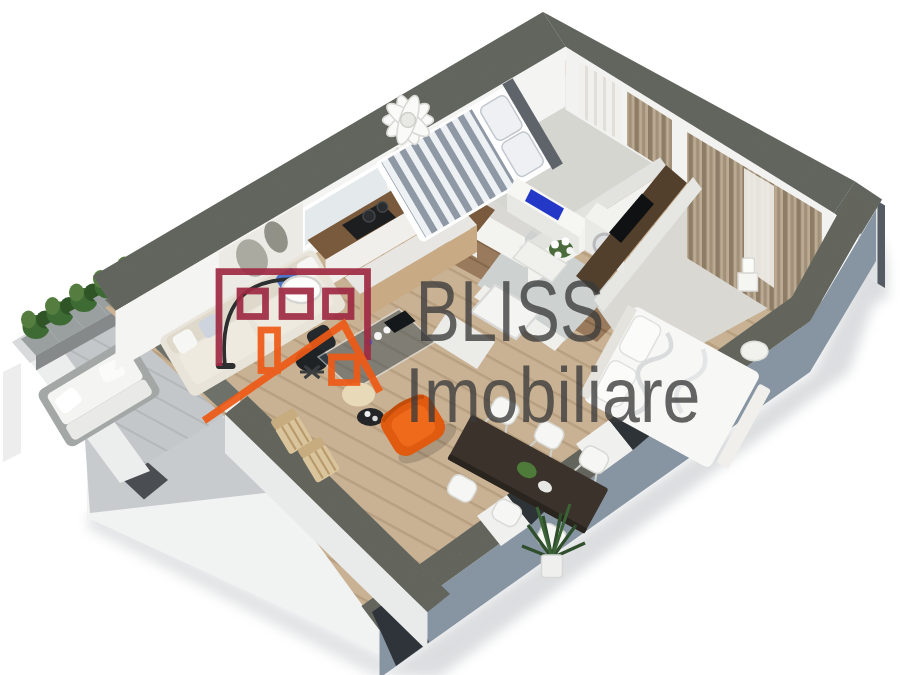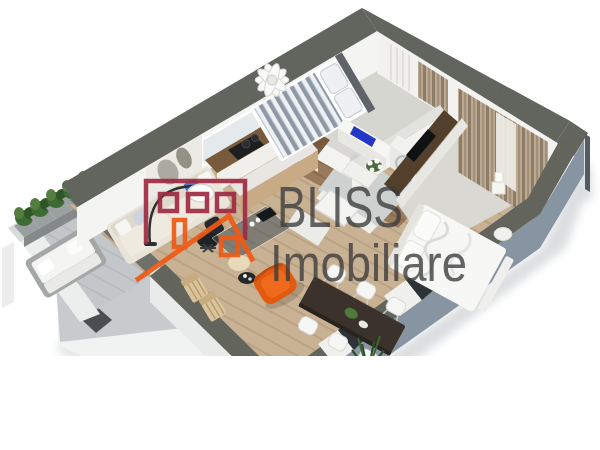--- a/index.html
+++ b/index.html
@@ -1,16 +1,16 @@
 <!DOCTYPE html>
 <html><head>
 <meta charset="utf-8">
 <style>
   html,body{margin:0;padding:0;background:#ffffff;}
-  #stage{position:relative;width:600px;height:356px;background:#eab308;overflow:hidden;
+  #stage{position:relative;width:600px;height:450px;background:#eab308;overflow:hidden;
          font-family:"Liberation Sans", sans-serif;}
   svg{display:block;}
   .wm-text{font-family:"Liberation Sans", sans-serif;font-weight:400;}
 </style>
 </head>
 <body>
 
 <div id="stage">
 <svg width="600" height="450" viewBox="0 0 600 450">
   <defs>

